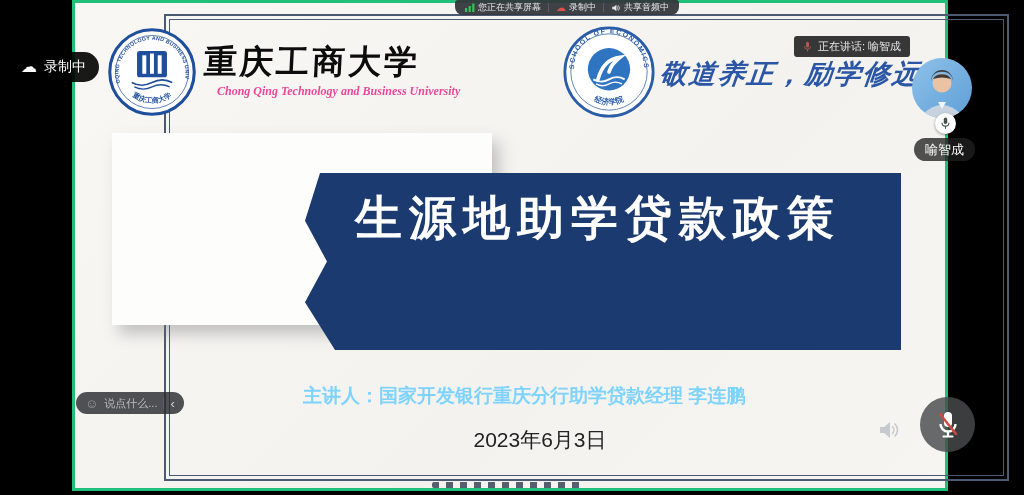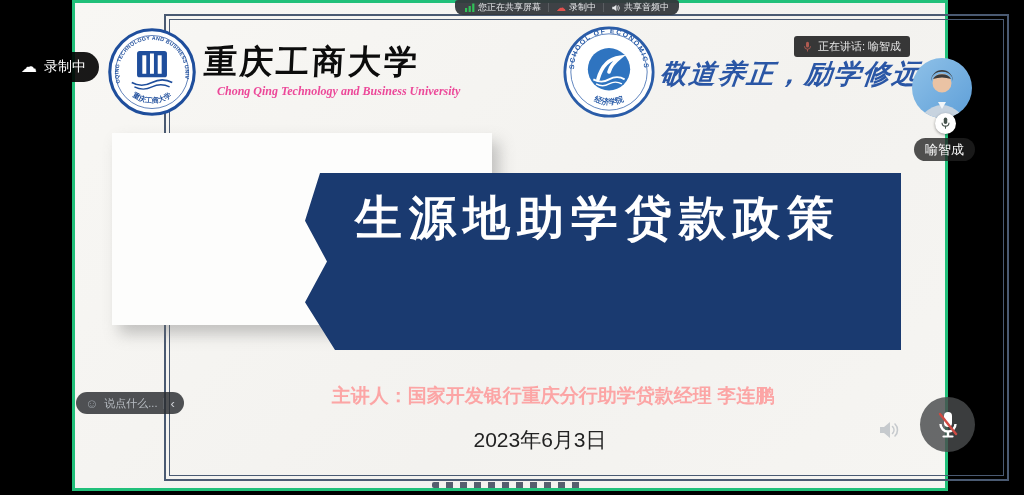--- a/index.html
+++ b/index.html
@@ -37,22 +37,22 @@
   .title-banner { position:absolute; left:303px; top:142px; width:598px; height:177px;
     background:#1a3a70;
     clip-path:polygon(17px 0%,100% 0%,100% 100%,32px 100%,2px 73%,24px 50%,2px 27%);
     margin-top:31px;
   }
   .title-line { position:absolute; left:52px; color:#fff; font-weight:900;
     font-size:47px; letter-spacing:7px; white-space:nowrap; }
   .title-line1 { top:14px; }
   .title-line2 { top:99px; }
 
-  .speaker-line { position:absolute; left:303px; top:383px; width:500px; text-align:center;
-    font-size:19px; font-weight:700; color:#fca5a5; white-space:nowrap; }
+  .speaker-line { position:absolute; left:303px; top:383px; width:500px; text-align:left;
+    font-size:19px; font-weight:700; color:#7dd3fc; white-space:nowrap; }
   .date-line { position:absolute; left:420px; top:426px; width:240px; text-align:center;
     font-size:21px; color:#222; }
 
   .cutoff-dots { position:absolute; left:432px; top:482px; width:152px; height:6px;
     background:repeating-linear-gradient(90deg,#2e3a4e 0 7px,transparent 7px 14px);
     opacity:.8; border-radius:2px; }
 
   
   .top-pill { position:absolute; left:423px; top:0; height:15px; z-index:30;
     background:rgba(52,56,60,.95); border-radius:3px 3px 8px 8px;

